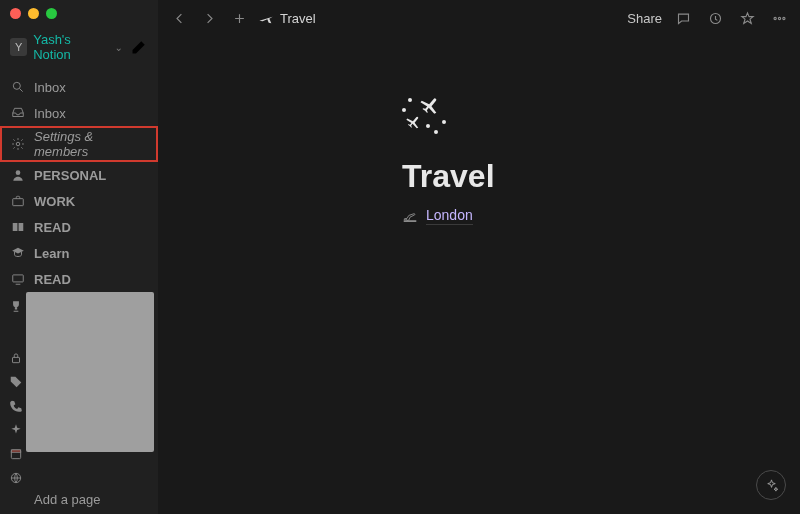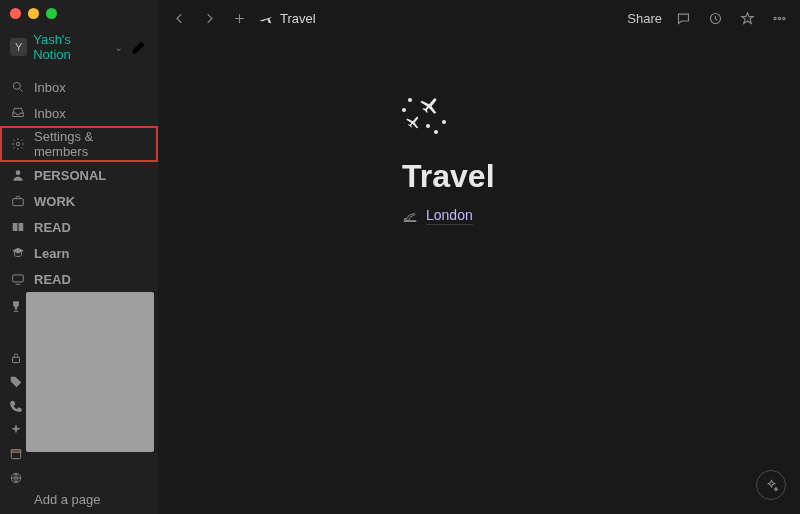--- a/index.html
+++ b/index.html
@@ -11,21 +11,21 @@
   .red{background:#ff5f57;} .yellow{background:#febc2e;} .green{background:#28c840;}
   
   .sidebar { width:158px; height:100%; background:#202020; display:flex; flex-direction:column; font-size:13px; color:#9b9b9b; padding-top:28px; position:relative;}
   .ws { display:flex; align-items:center; gap:6px; padding:4px 8px 4px 10px; color:#d4d4d4;}
   .ws-avatar { width:18px; height:18px; border-radius:3px; background:#3a3a3a; display:flex; align-items:center; justify-content:center; font-size:11px; color:#bbb;}
   .ws-name { font-size:13px; color:#14b8a6; }
   .ws-caret { color:#777; font-size:10px; }
   .compose { margin-left:auto; width:22px; height:22px; display:flex; align-items:center; justify-content:center; color:#9b9b9b;}
   .navlist { display:flex; flex-direction:column; margin-top:8px;}
   .item { display:flex; align-items:center; gap:8px; padding:4px 10px; height:26px; cursor:pointer; color:#9b9b9b;}
-  .item.highlight { border:2px solid #d13a2e; padding:16px 8px; }
+  .item.highlight { border:2px solid #d13a2e; padding:16px 8px;font-style:italic; }
   .ic { width:16px; height:16px; display:flex; align-items:center; justify-content:center; flex:0 0 16px; color:#8a8a8a;}
   .ic svg { width:14px; height:14px; stroke:#8a8a8a; fill:none; stroke-width:1.6; }
   .ic svg.fill { fill:#8a8a8a; stroke:none;}
   .pages { margin-top:0;font-weight:bold;}
   .iconcol { display:flex; flex-direction:column; gap:8px; padding:6px 0 0 8px; width:24px;}
   .iconcol .ic{width:16px;height:16px;}
   .sidegrid { display:flex; }
   .thumb { flex:1; margin:0 4px 0 2px; height:160px; background:#9f9f9f; border-radius:2px;}
   .bottom { margin-top:auto; display:flex; flex-direction:column; padding-bottom:6px;}
   

